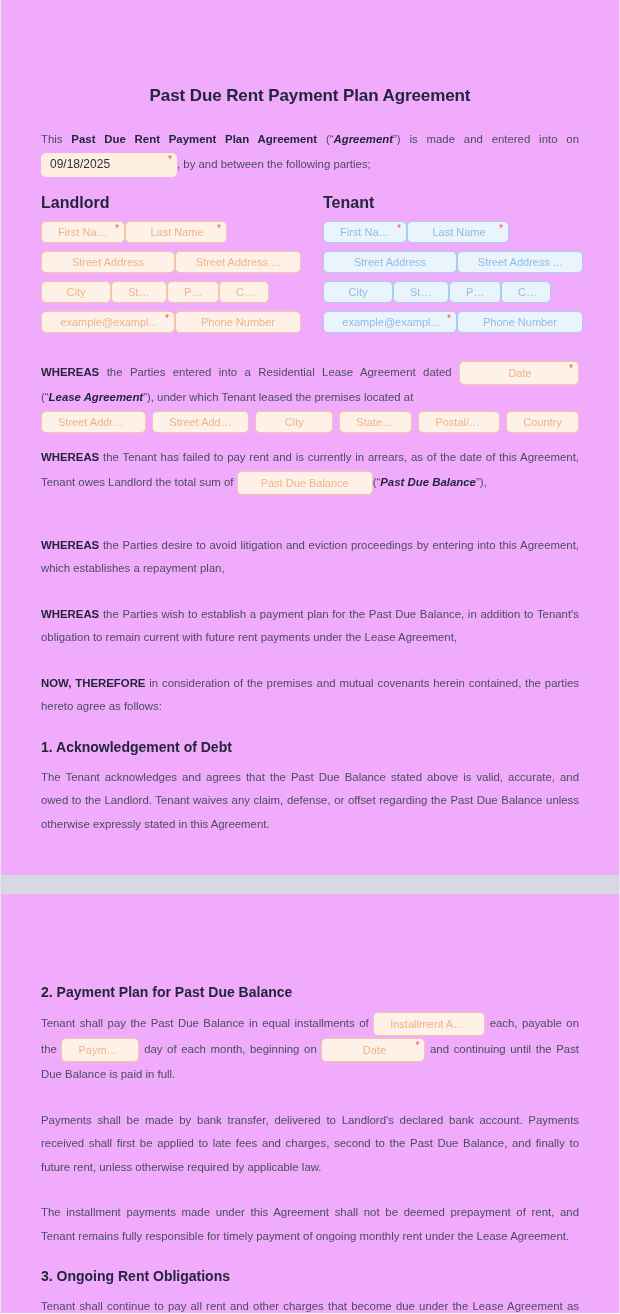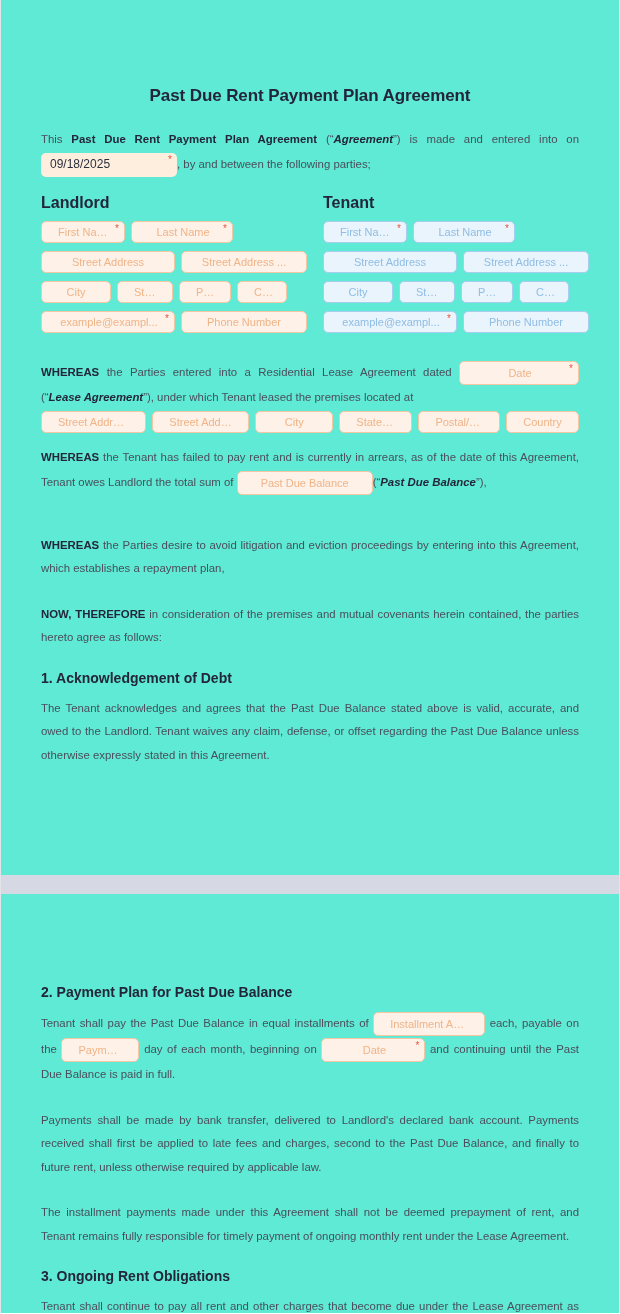--- a/index.html
+++ b/index.html
@@ -8,21 +8,21 @@
     width: 620px;
     background: #ffffff;
     font-family: "Liberation Sans", sans-serif;
     color: #3b3f4c;
     -webkit-font-smoothing: antialiased;
   }
 
   .doc-wrap { width: 620px; position: relative; }
 
   .page {
-    background: #5eead4;
+    background: #f0abfc;
     border-left: 1px solid #e3e4ea;
     border-right: 1px solid #e3e4ea;
     padding: 0 40px;
     position: relative;
   }
   .page-one { padding-top: 86px; padding-bottom: 20px; height: 875px; }
   .page-two { padding-top: 90px; height: 419px; overflow: hidden; }
 
   .page-gap {
     height: 19px;
@@ -118,21 +118,21 @@
     gap: 26px;
     margin: 16px 0 20px 0;
   }
   .party { flex: 1 1 0; min-width: 0; }
   .party-head {
     font-size: 16px;
     font-weight: bold;
     color: #23263a;
     margin-bottom: 8px;
   }
-  .frow { display: flex; gap: 6px; margin-bottom: 6px; }
+  .frow { display: flex; margin-bottom: 6px; }
   .frow .fld { flex: 0 0 auto; }
 
   .w-first { width: 84px; }
   .w-last  { width: 102px; }
   .w-street { width: 134px; }
   .w-street2 { width: 126px; }
   .w-city { width: 70px; }
   .w-state { width: 56px; }
   .w-post { width: 52px; }
   .w-coun { width: 50px; }
@@ -219,20 +219,21 @@
       <span class="fld orange p-postal">Postal/Zip...</span>
       <span class="fld orange p-country">Country</span>
     </div>
 
 
     <p class="body-text" style="margin-bottom:38px"><b>WHEREAS</b><span> the Tenant has failed to pay rent and is currently in arrears, as of the date of this Agreement, Tenant owes Landlord the total sum of</span>
       <span class="fld orange f-balance">Past Due Balance</span><span>(“</span><em class="q">Past Due Balance</em><span>”),</span></p>
 
     <p class="body-text" style="margin-bottom:22px"><b>WHEREAS</b><span> the Parties desire to avoid litigation and eviction proceedings by entering into this Agreement, which establishes a repayment plan,</span></p>
 
+    <p class="body-text" style="margin-bottom:22px"><b>WHEREAS</b><span> the Parties wish to establish a payment plan for the Past Due Balance, in addition to Tenant's obligation to remain current with future rent payments under the Lease Agreement,</span></p>
 
     <p class="body-text" style="margin-bottom:16px"><b>NOW, THEREFORE</b><span> in consideration of the premises and mutual covenants herein contained, the parties hereto agree as follows:</span></p>
 
     <div class="sec-head">1. Acknowledgement of Debt</div>
     <p class="body-text">The Tenant acknowledges and agrees that the Past Due Balance stated above is valid, accurate, and owed to the Landlord. Tenant waives any claim, defense, or offset regarding the Past Due Balance unless otherwise expressly stated in this Agreement.</p>
 
   </div>
 
   <div class="page-gap"></div>
 

